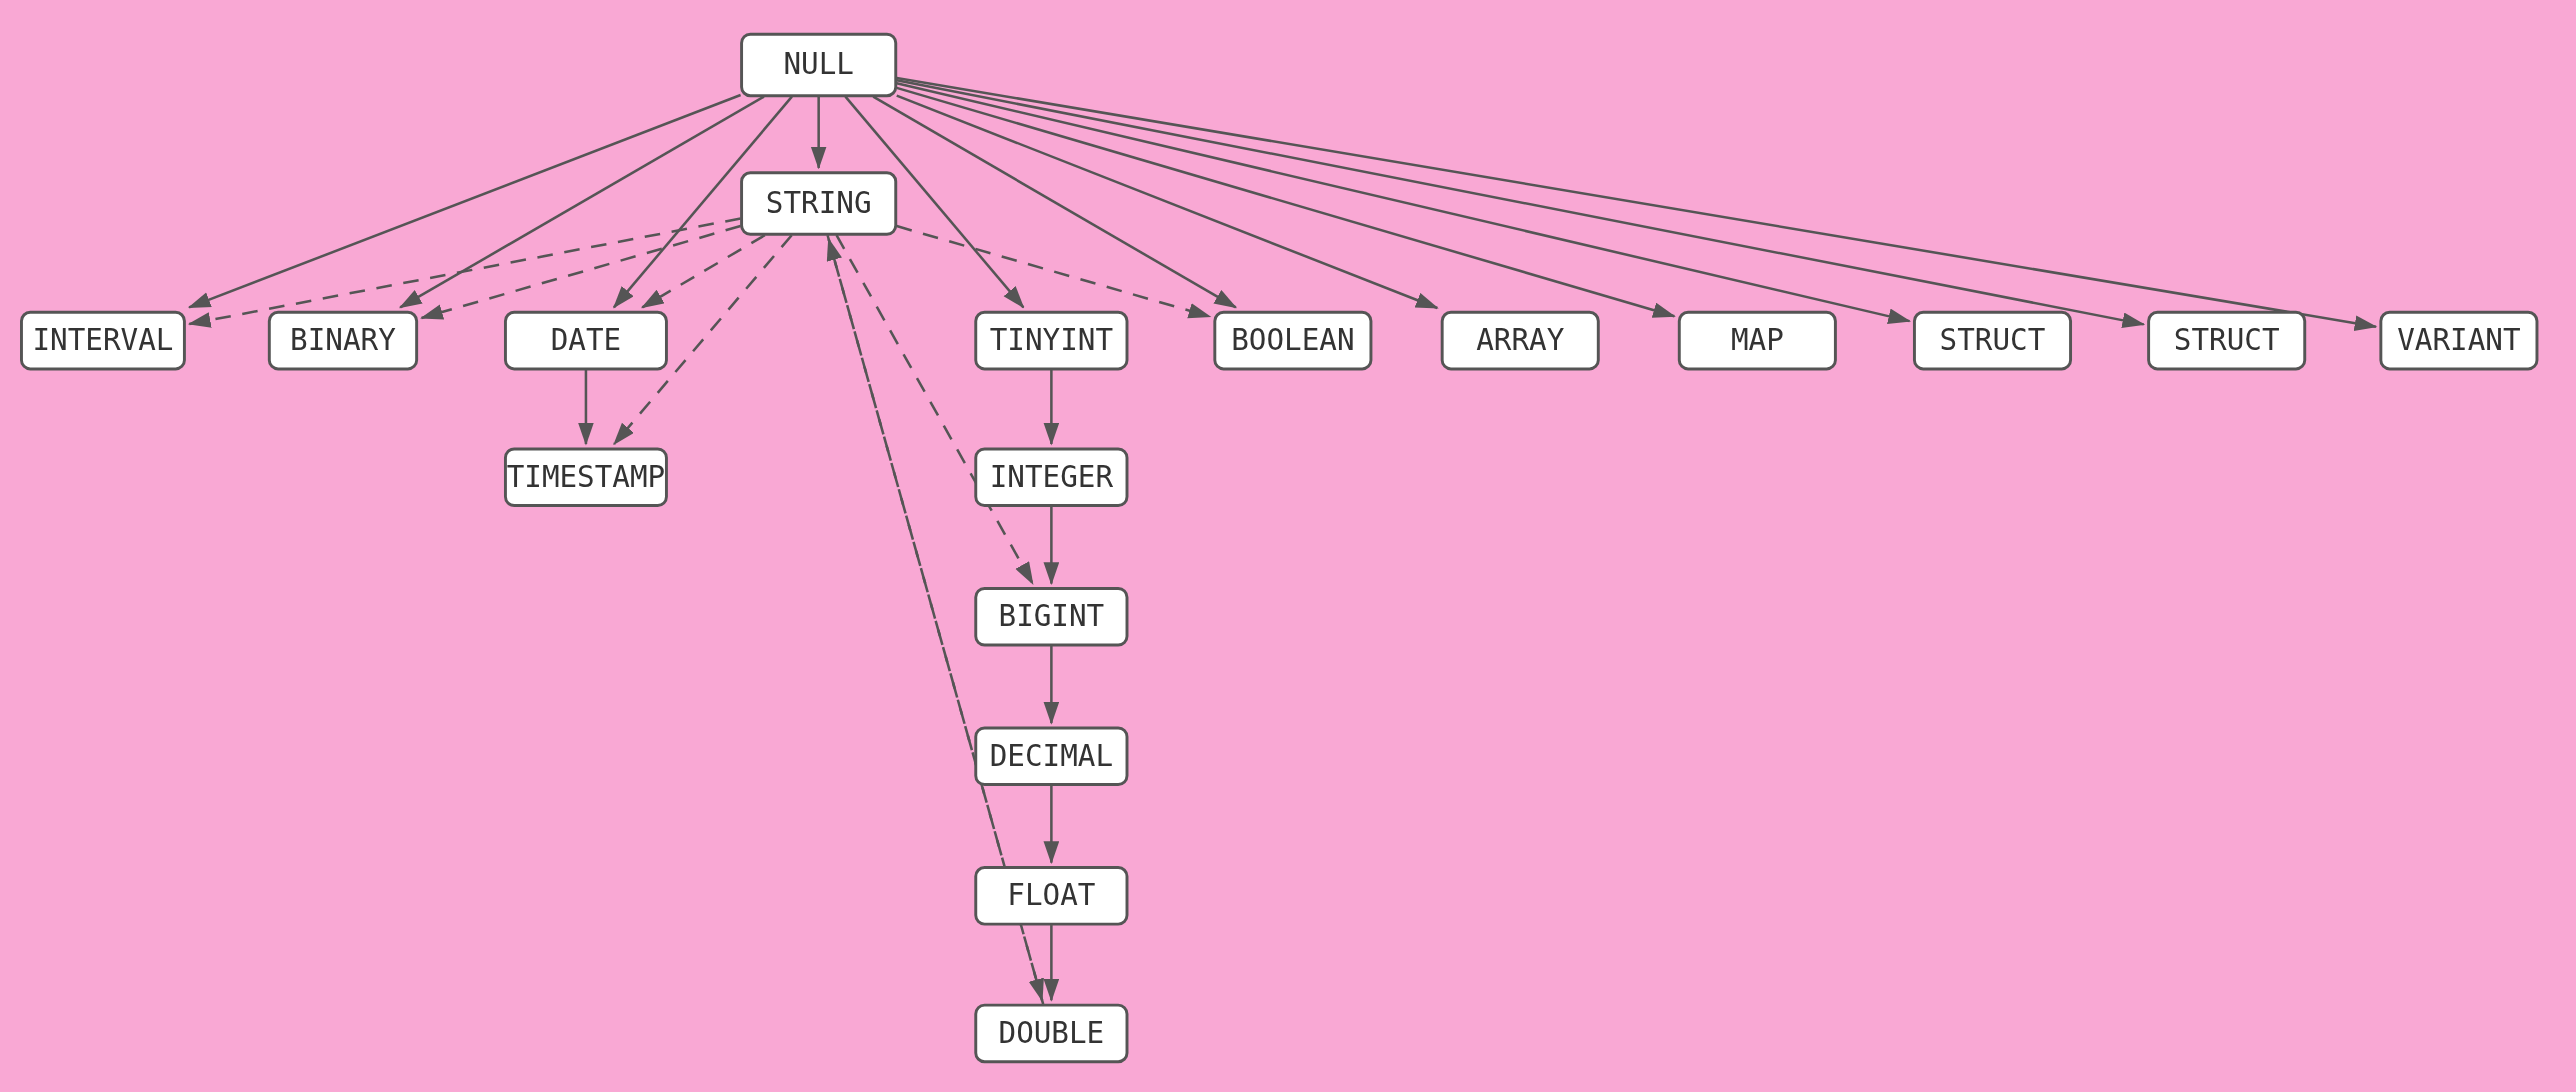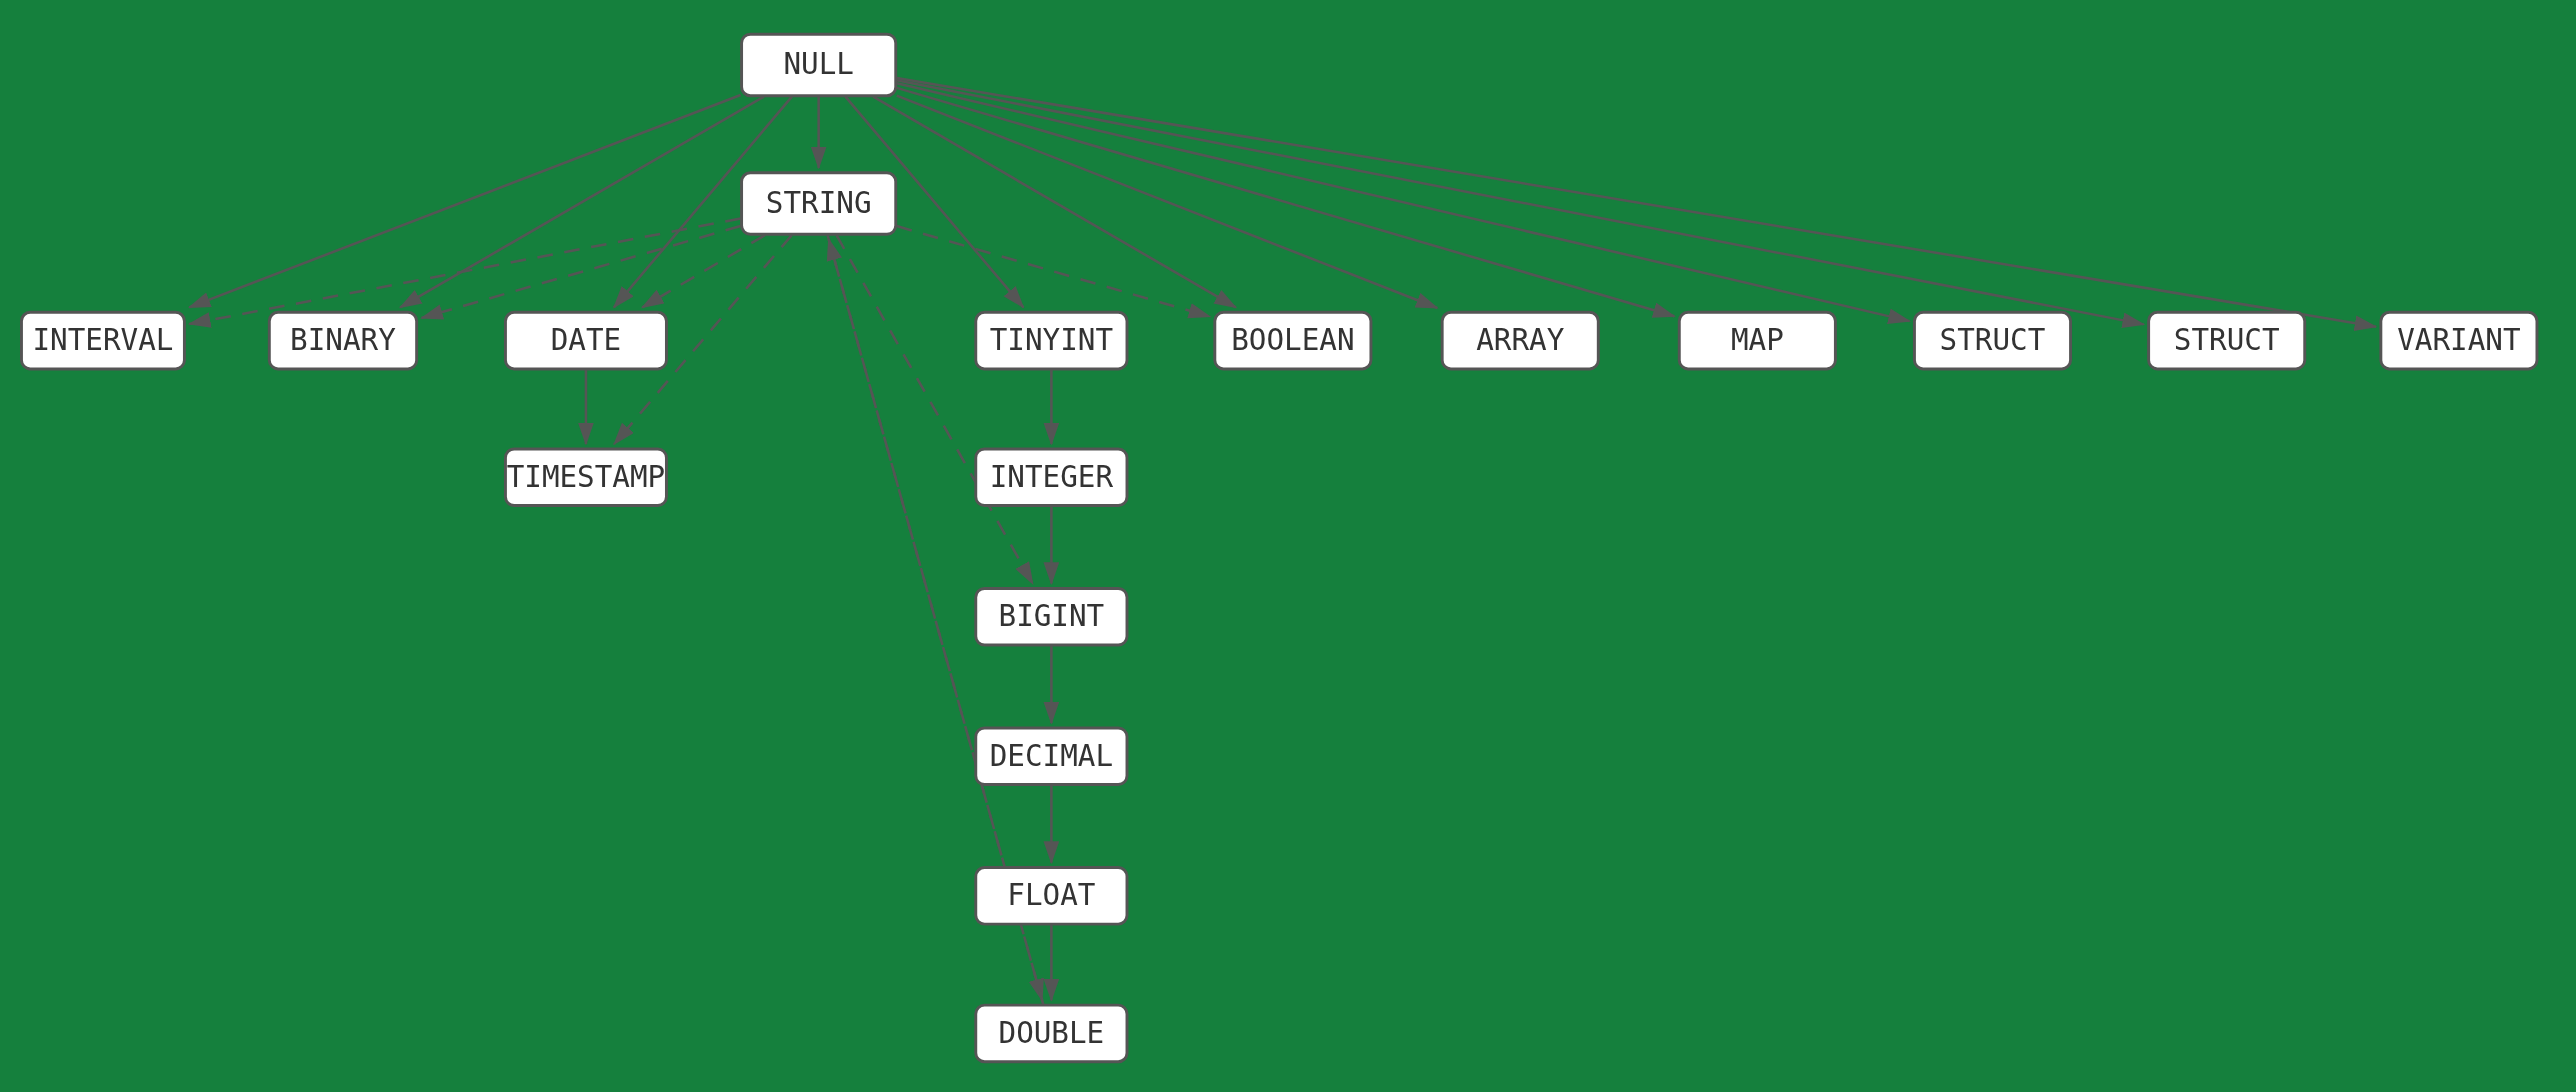--- a/index.html
+++ b/index.html
@@ -10,21 +10,21 @@
   body {
     width: 2576px;
     height: 1093px;
     font-family: "DejaVu Sans Mono", monospace;
     overflow: hidden;
   }
   #diagram-root {
     position: relative;
     width: 2576px;
     height: 1093px;
-    background: #15803d;
+    background: #f9a8d4;
     text-align: right;
   }
   svg#graph {
     display: block;
     width: 2576px;
     height: 1093px;
   }
   .node-box {
     fill: #ffffff;
     stroke: #555555;

